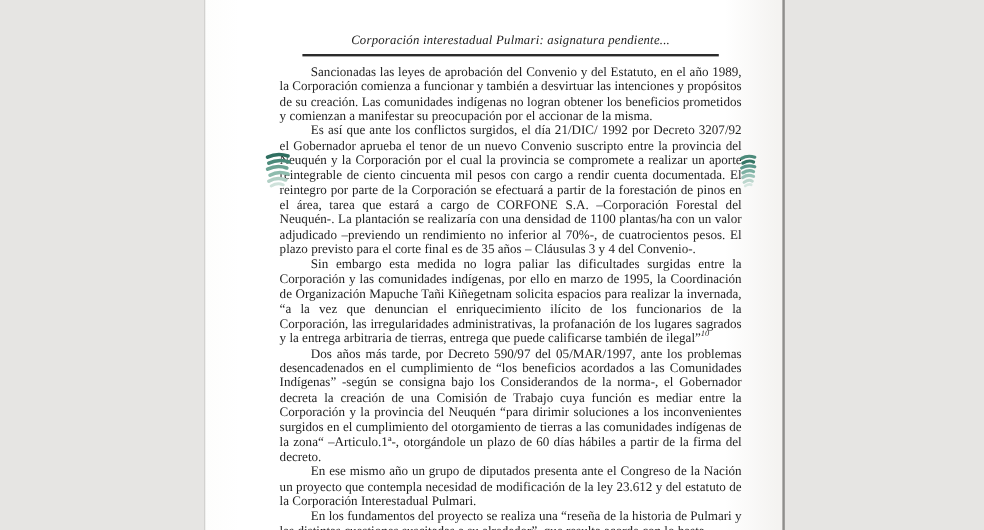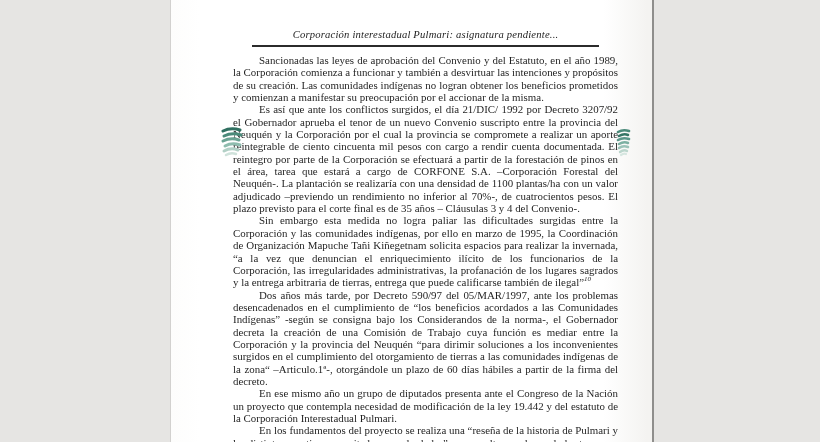--- a/index.html
+++ b/index.html
@@ -86,21 +86,21 @@
       <div class="running-header">
         <div class="header-title">Corporación interestadual Pulmari: asignatura pendiente...</div>
         <div class="header-rule"></div>
       </div>
 
       <div class="body-text">
         <p><span>Sancionadas las leyes de aprobación del Convenio y del Estatuto, en el año 1989, la Corporación comienza a funcionar y también a desvirtuar las intenciones y propósitos de su creación. Las comunidades indígenas no logran obtener los beneficios prometidos y comienzan a manifestar su preocupación por el accionar de la misma.</span></p>
         <p><span>Es así que ante los conflictos surgidos, el día 21/DIC/ 1992 por Decreto 3207/92 el Gobernador aprueba el tenor de un nuevo Convenio suscripto entre la provincia del Neuquén y la Corporación por el cual la provincia se compromete a realizar un aporte reintegrable de ciento cincuenta mil pesos con cargo a rendir cuenta documentada. El reintegro por parte de la Corporación se efectuará a partir de la forestación de pinos en el área, tarea que estará a cargo de CORFONE S.A. –Corporación Forestal del Neuquén-. La plantación se realizaría con una densidad de 1100 plantas/ha con un valor adjudicado –previendo un rendimiento no inferior al 70%-, de cuatrocientos pesos. El plazo previsto para el corte final es de 35 años – Cláusulas 3 y 4 del Convenio-.</span></p>
         <p><span>Sin embargo esta medida no logra paliar las dificultades surgidas entre la Corporación y las comunidades indígenas, por ello en marzo de 1995, la Coordinación de Organización Mapuche Tañi Kiñegetnam solicita espacios para realizar la invernada, “a la vez que denuncian el enriquecimiento ilícito de los funcionarios de la Corporación, las irregularidades administrativas, la profanación de los lugares sagrados y la entrega arbitraria de tierras, entrega que puede calificarse también de ilegal”</span><sup class="fn">10</sup></p>
         <p><span>Dos años más tarde, por Decreto 590/97 del 05/MAR/1997, ante los problemas desencadenados en el cumplimiento de “los beneficios acordados a las Comunidades Indígenas” -según se consigna bajo los Considerandos de la norma-, el Gobernador decreta la creación de una Comisión de Trabajo cuya función es mediar entre la Corporación y la provincia del Neuquén “para dirimir soluciones a los inconvenientes surgidos en el cumplimiento del otorgamiento de tierras a las comunidades indígenas de la zona“ –Articulo.1ª-, otorgándole un plazo de 60 días hábiles a partir de la firma del decreto.</span></p>
-        <p><span>En ese mismo año un grupo de diputados presenta ante el Congreso de la Nación un proyecto que contempla necesidad de modificación de la ley 19.442 y del estatuto de la Corporación Interestadual Pulmari.</span></p>
+        <p><span>En ese mismo año un grupo de diputados presenta ante el Congreso de la Nación un proyecto que contempla necesidad de modificación de la ley 23.612 y del estatuto de la Corporación Interestadual Pulmari.</span></p>
         <p><span>En los fundamentos del proyecto se realiza una “reseña de la historia de Pulmari y las distintas cuestiones suscitadas a su alrededor”, que resulta acorde con lo hasta</span></p>
       </div>
     </div>
 
     <span class="margin-mark mark-left">
       <svg width="25" height="33" viewBox="0 0 25 33" xmlns="http://www.w3.org/2000/svg">
         <path d="M4 5 Q 12 1, 21 4" fill="none" stroke="#2f6f60" stroke-width="3" stroke-linecap="round"></path>
         <path d="M5 10 Q 13 6, 22 9" fill="none" stroke="#4b8a7a" stroke-width="3" stroke-linecap="round"></path>
         <path d="M4 15 Q 12 11, 20 14" fill="none" stroke="#6ba393" stroke-width="3" stroke-linecap="round"></path>
         <path d="M6 20 Q 13 16, 21 19" fill="none" stroke="#8ebcae" stroke-width="3" stroke-linecap="round"></path>

